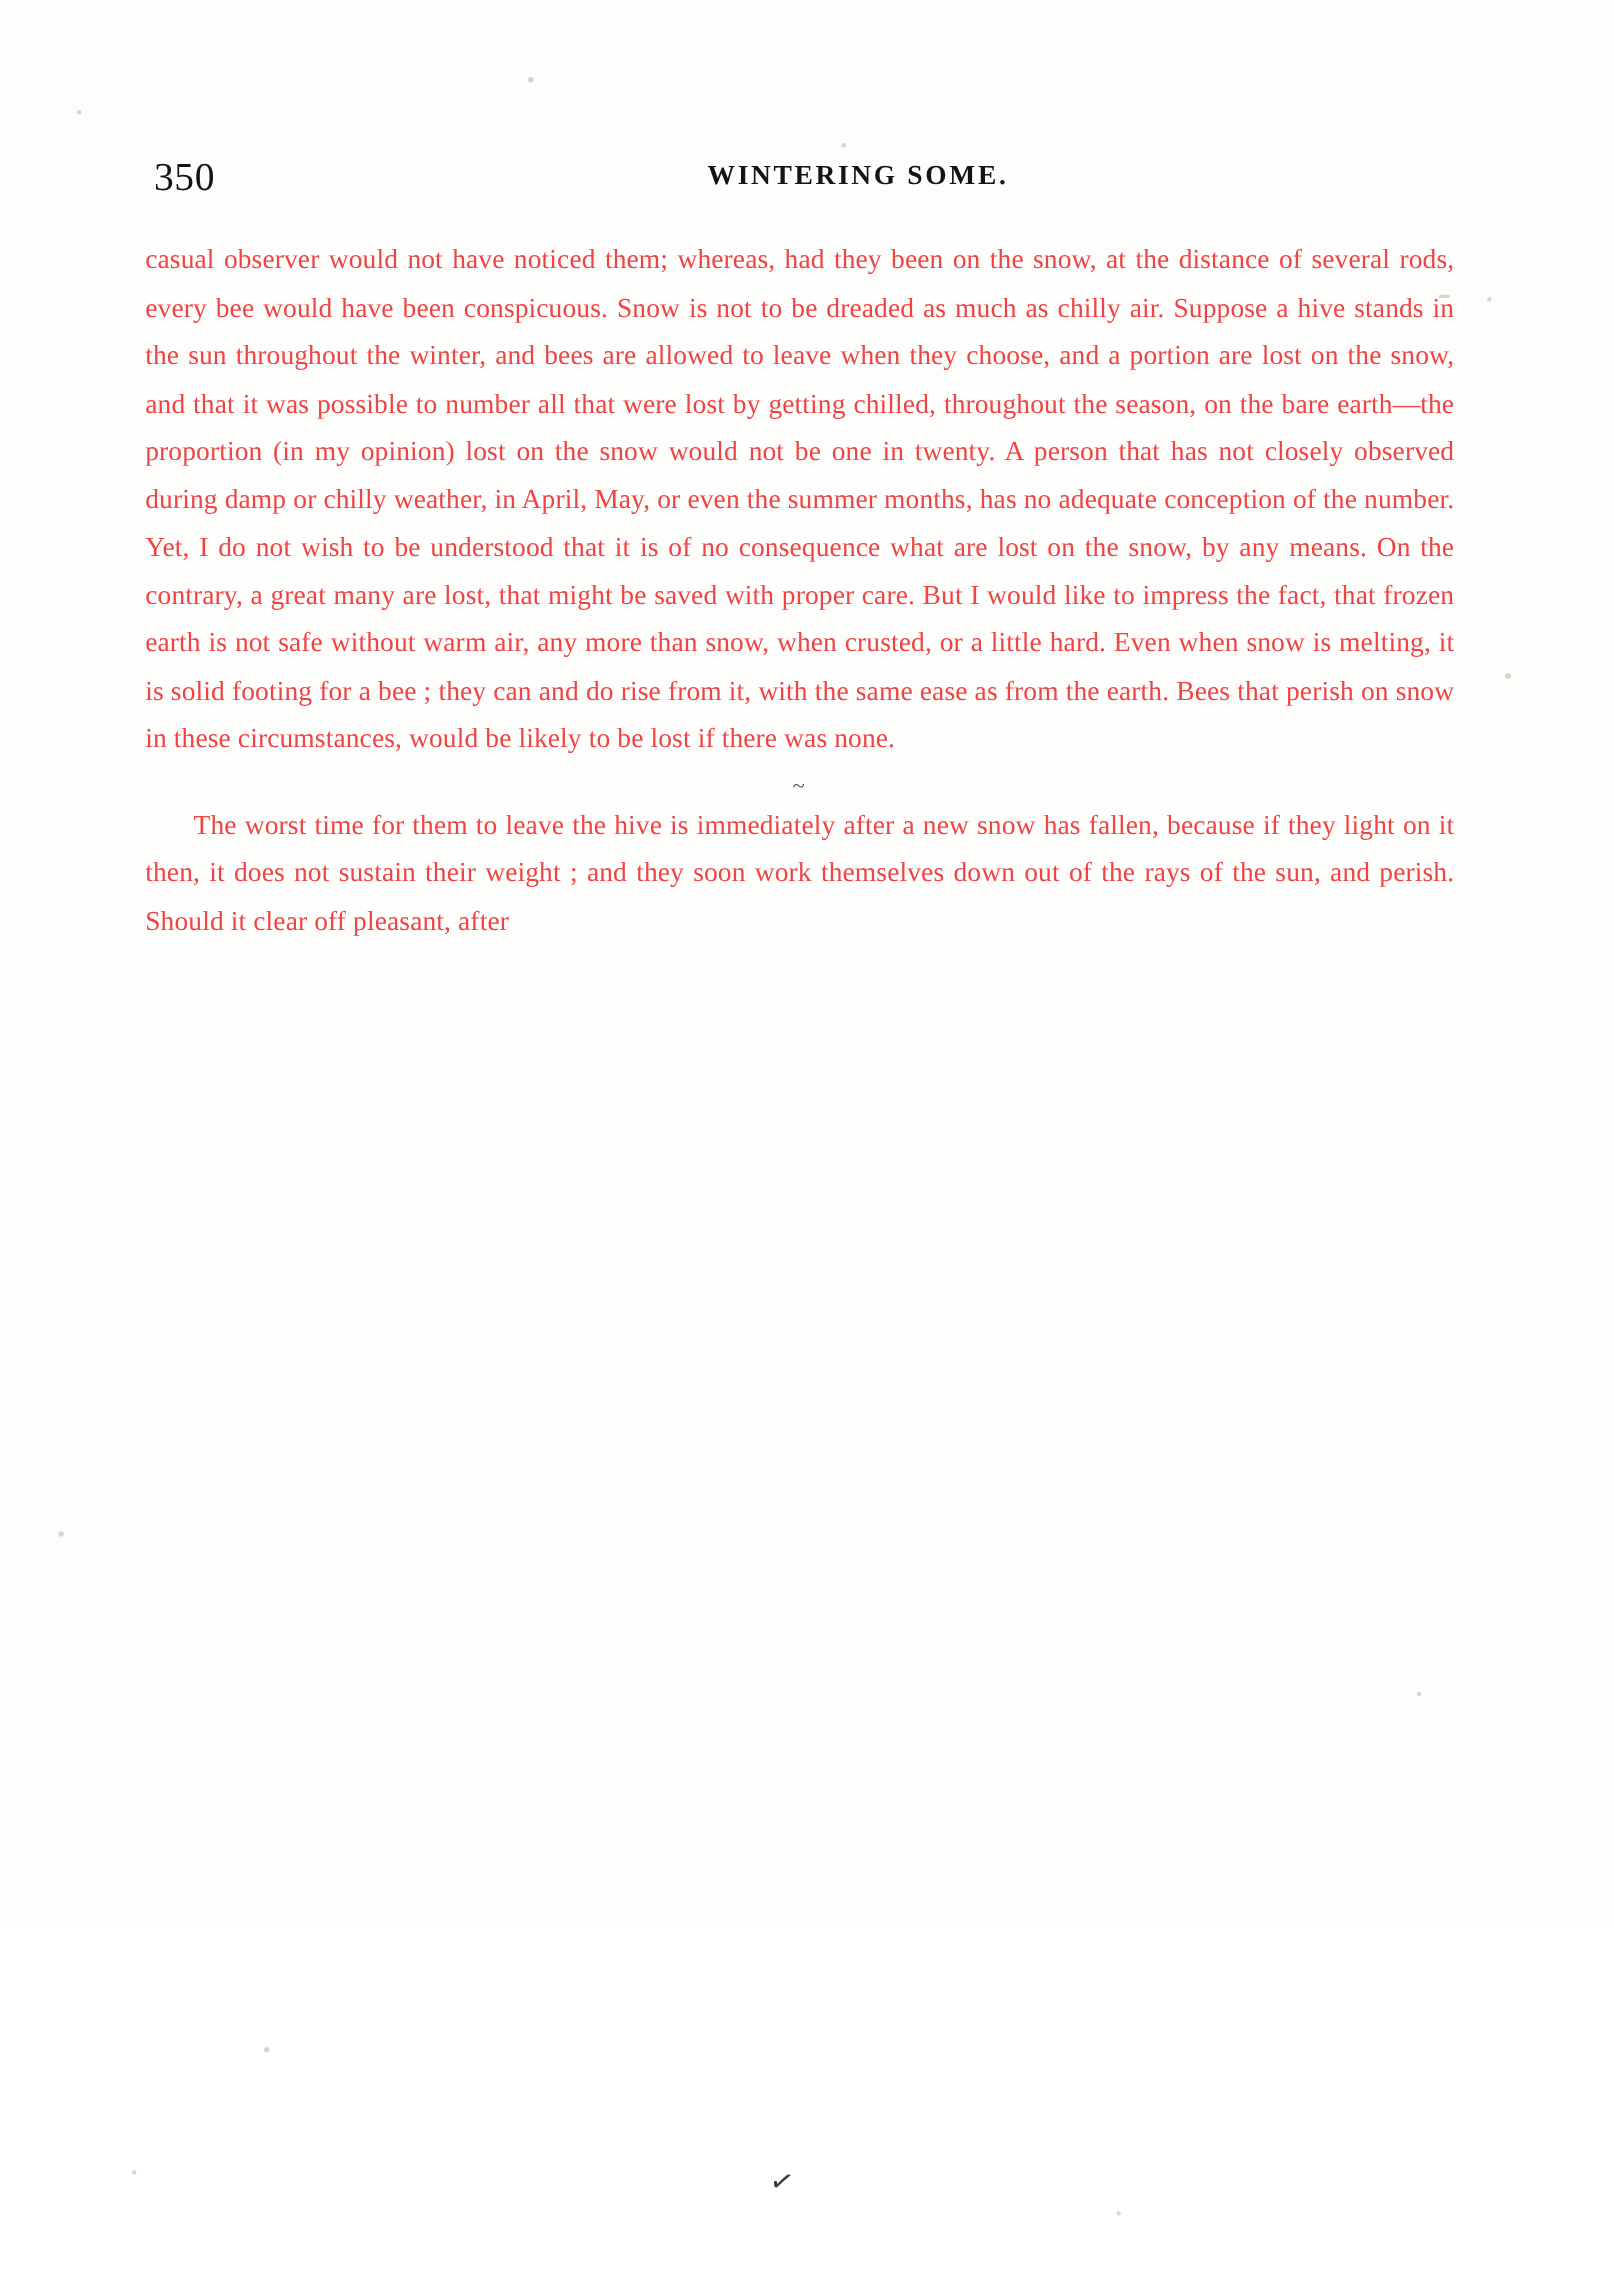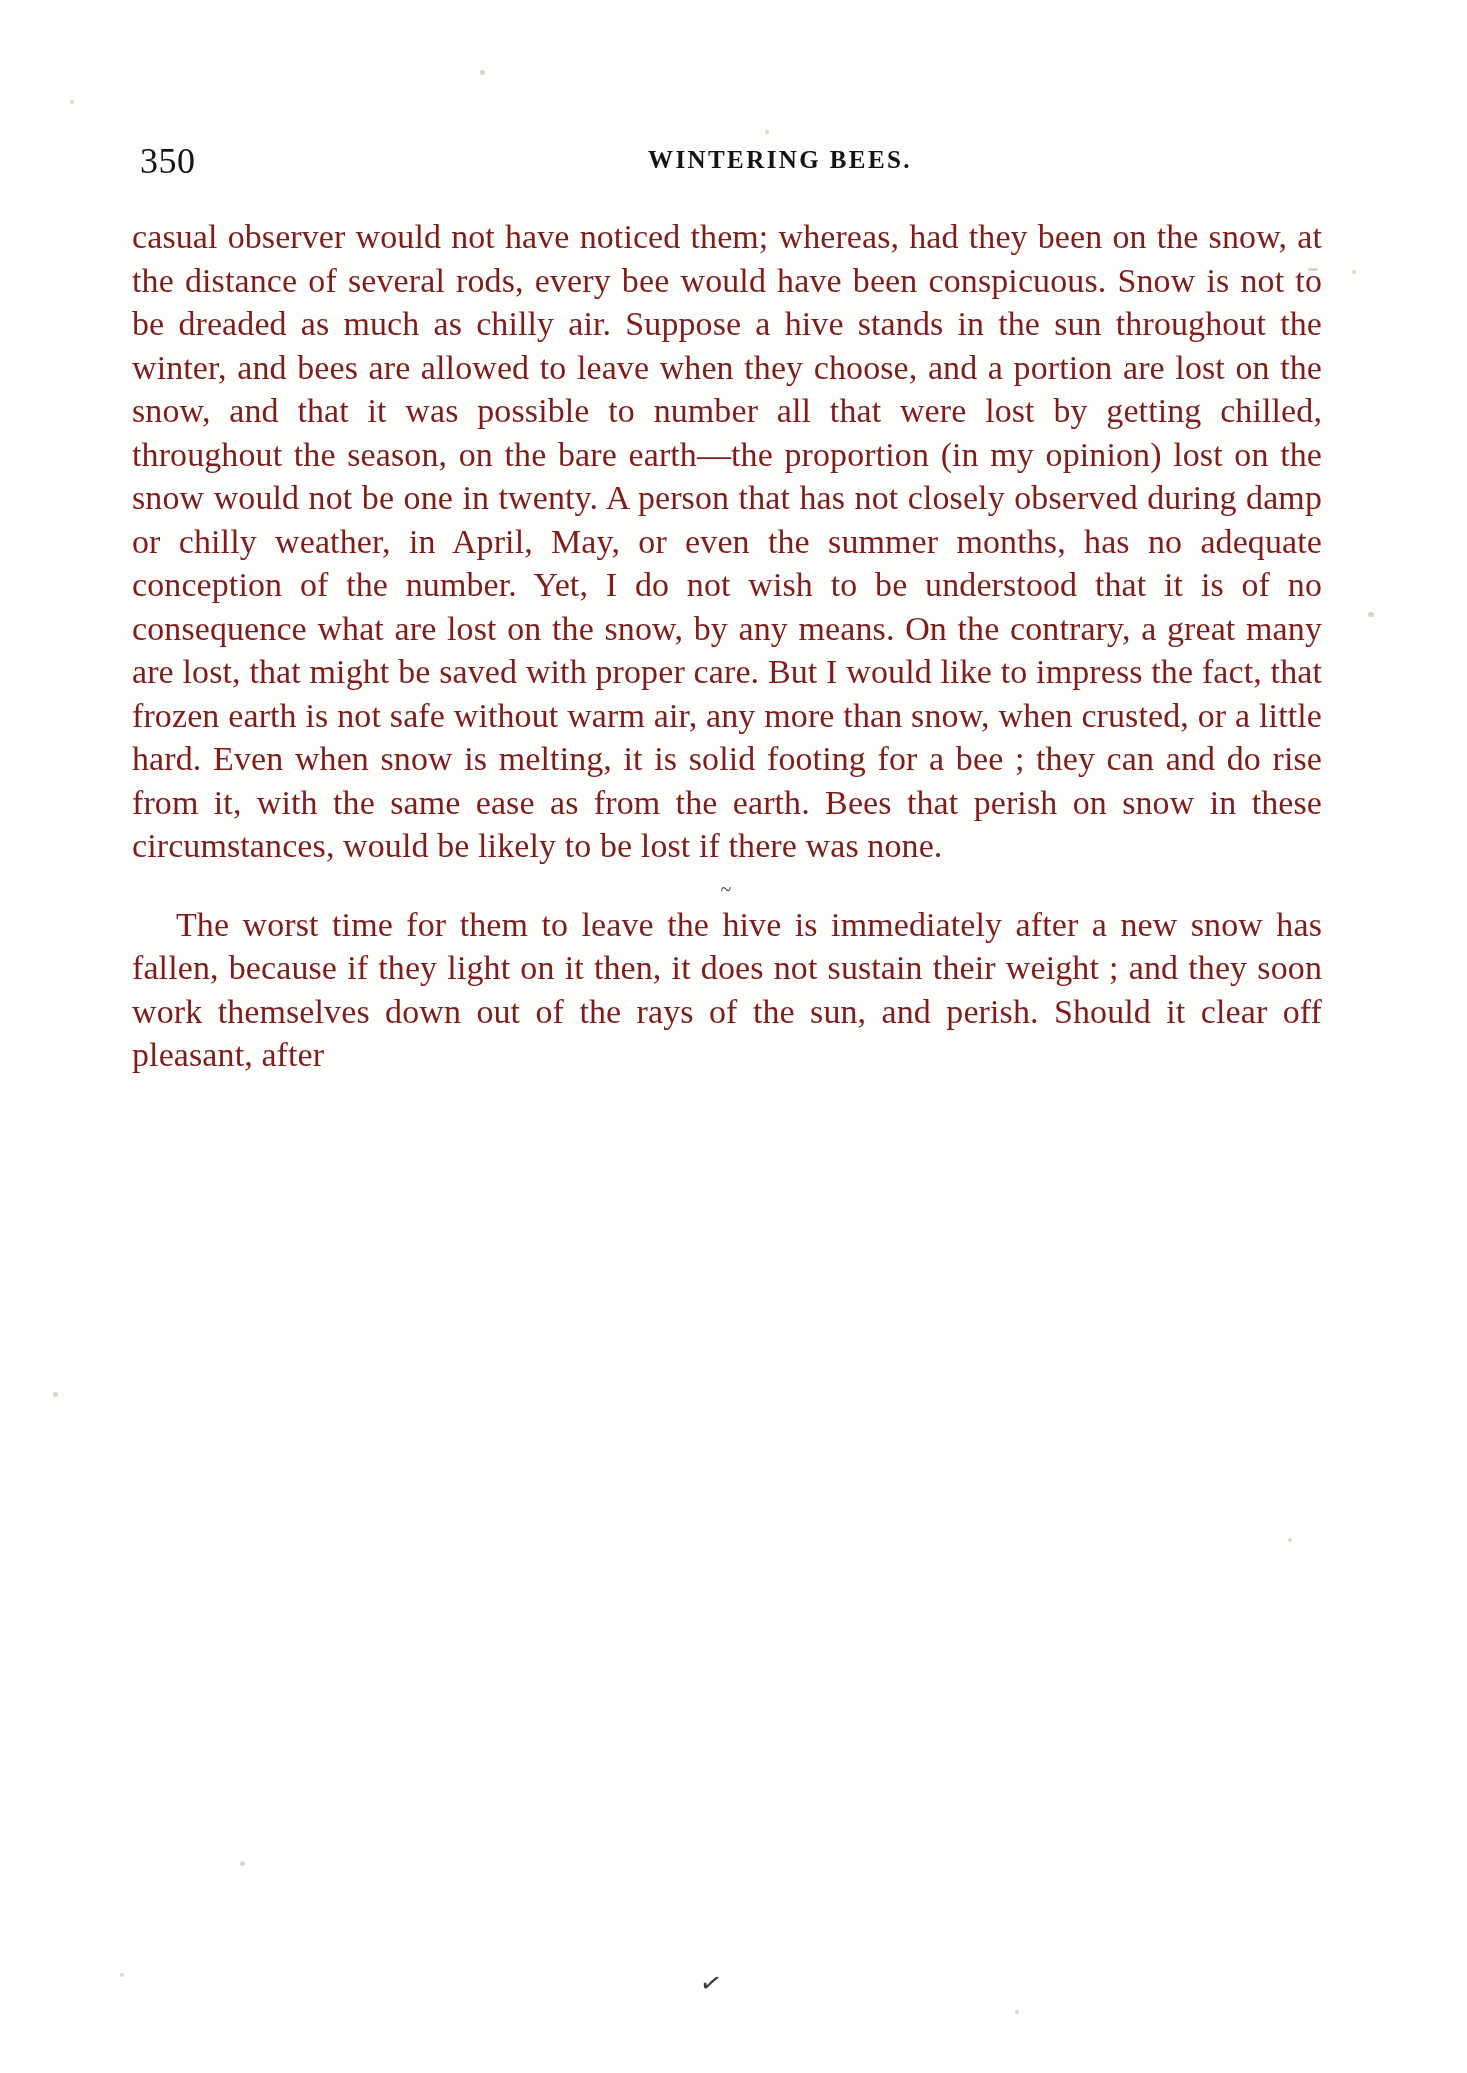--- a/index.html
+++ b/index.html
@@ -59,25 +59,25 @@
     box-sizing: border-box;
   }
   .body-col {
     position: absolute;
     top: 215px;
     left: 132px;
     width: 1190px;
   }
   p.para {
     margin: 0;
-    font-size: 34px;
+    font-size: 25px;
     line-height: 43.5px;
     text-align: justify;
     text-justify: inter-word;
-    color: #7f1d1d;
+    color: #ef4444;
     letter-spacing: 0.1px;
   }
   p.para.indent {
     text-indent: 44px;
   }
   .section-head {
     margin: 46px 0 10px 0;
     text-align: center;
     font-size: 21px;
     font-weight: 700;
@@ -112,21 +112,21 @@
   <span class="speck" style="left:1308px;top:268px;width:10px;height:3px;border-radius:2px;"></span>
   <span class="speck" style="left:1368px;top:612px;width:6px;height:5px;"></span>
   <span class="speck" style="left:53px;top:1392px;width:5px;height:5px;"></span>
   <span class="speck" style="left:240px;top:1861px;width:5px;height:5px;"></span>
   <span class="speck" style="left:1288px;top:1538px;width:4px;height:4px;"></span>
   <span class="speck" style="left:1015px;top:2010px;width:4px;height:4px;"></span>
   <span class="speck" style="left:120px;top:1973px;width:4px;height:4px;"></span>
 
   <div class="header">
     <div class="folio">350</div>
-    <div class="running-head">WINTERING BEES.</div>
+    <div class="running-head">WINTERING SOME.</div>
   </div>
 
   <div class="body-col">
     <p class="para">casual observer would not have noticed them; whereas, had they been on the snow, at the distance of several rods, every bee would have been conspicuous.  Snow is not to be dreaded as much as chilly air.  Suppose a hive stands in the sun throughout the winter, and bees are allowed to leave when they choose, and a portion are lost on the snow, and that it was possible to number all that were lost by getting chilled, throughout the season, on the bare earth—the proportion (in my opinion) lost on the snow would not be one in twenty.  A person that has not closely observed during damp or chilly weather, in April, May, or even the summer months, has no adequate conception of the number.  Yet, I do not wish to be understood that it is of no consequence what are lost on the snow, by any means.  On the contrary, a great many are lost, that might be saved with proper care.  But I would like to impress the fact, that frozen earth is not safe without warm air, any more than snow, when crusted, or a little hard.  Even when snow is melting, it is solid footing for a bee ; they can and do rise from it, with the same ease as from the earth.  Bees that perish on snow in these circumstances, would be likely to be lost if there was none.</p>
     <div class="ornament">~</div>
     <p class="para indent">The worst time for them to leave the hive is immediately after a new snow has fallen, because if they light on it then, it does not sustain their weight ; and they soon work themselves down out of the rays of the sun, and perish.  Should it clear off pleasant, after</p>
   </div>
 
   <div class="footmark">✓</div>
 </div>

